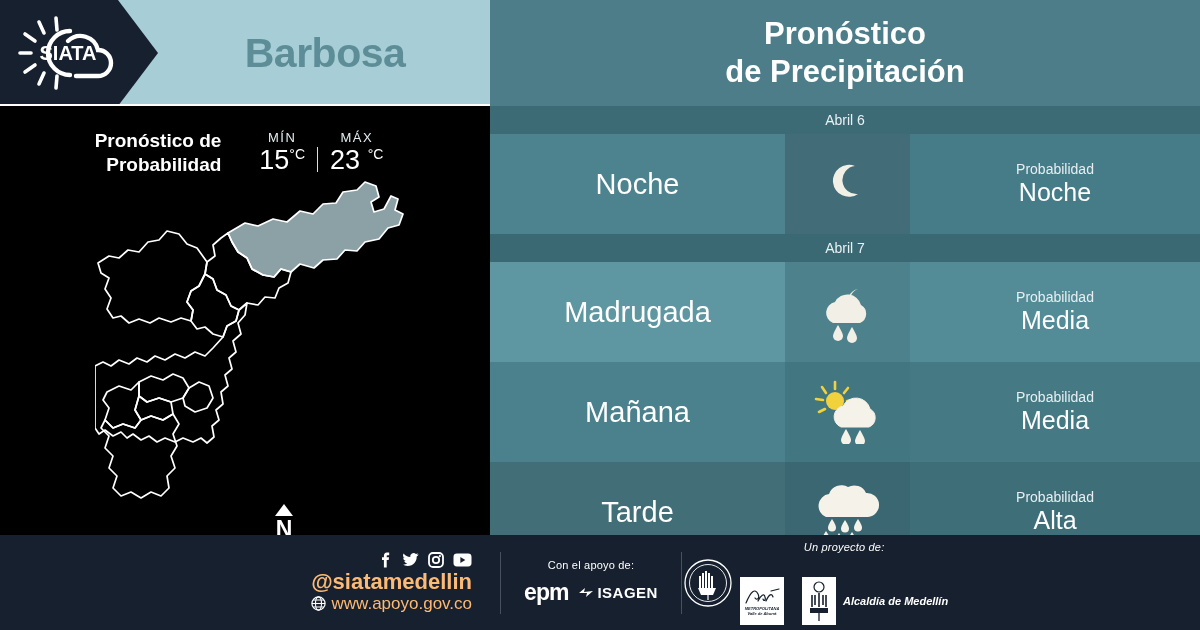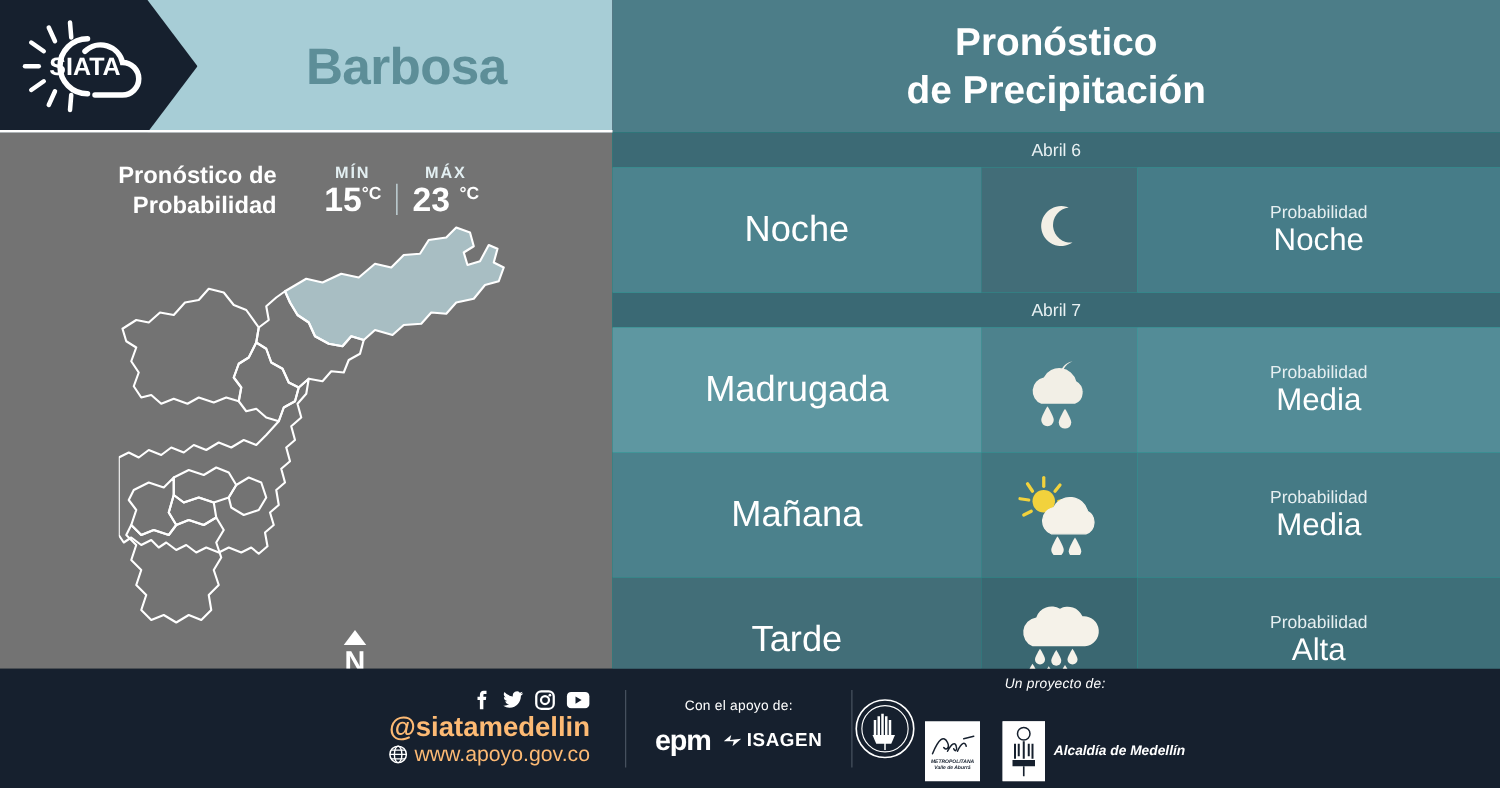--- a/index.html
+++ b/index.html
@@ -45,32 +45,32 @@
     text-align: center;
   }
   .hdr-divider {
     position: absolute; left: 0; top: 104px; width: 490px; height: 2px;
     background: #ffffff; z-index: 4;
   }
 
   
   .left-panel {
     position: absolute; left: 0; top: 106px; width: 490px; height: 429px;
-    background: #737373;
+    background: #000000;
     overflow: hidden;
   }
   .temp-block {
     position: absolute; left: 0; top: 14px; width: 490px; height: 66px;
     display: flex; align-items: center; justify-content: center; gap: 26px;
   }
   .temp-title {
     color: #ffffff; font-size: 19px; font-weight: bold; line-height: 1.25;
     text-align: right;
   }
-  .temp-values { display: flex; align-items: flex-start; font-weight: bold; }
+  .temp-values { display: flex; align-items: flex-start; }
   .temp-col { display: flex; flex-direction: column; align-items: center; padding: 0 12px; }
   .temp-lbl { color: #e3eff2; font-size: 13px; letter-spacing: 1.5px; }
   .temp-val { color: #ffffff; font-size: 27px; line-height: 1.15; white-space: nowrap; }
   .temp-val .deg { font-size: 14px; vertical-align: super; }
   .temp-sep { width: 1px; align-self: stretch; background: #cfe4e9; margin-top: 17px; margin-bottom: 4px; }
 
   .map-wrap { position: absolute; left: 0; top: 70px; width: 490px; height: 359px; }
   .map-svg { position: absolute; left: 95px; top: 0px; width: 350px; height: 350px; }
   .compass {
     position: absolute; left: 275px; top: 328px;
@@ -79,21 +79,21 @@
   .compass-arrow {
     width: 0; height: 0;
     border-left: 9px solid transparent; border-right: 9px solid transparent;
     border-bottom: 12px solid #ffffff;
   }
   .compass-n { color: #ffffff; font-size: 23px; font-weight: bold; line-height: 1.05; margin-top: 1px; }
 
   
   .right-panel {
     position: absolute; left: 490px; top: 106px; width: 710px; height: 429px;
-    background: #14b8a6;
+    background: #f0abfc;
   }
   .date-band {
     width: 710px; height: 28px;
     display: flex; align-items: center; justify-content: center;
     color: #e8f1f3; font-size: 14px;
     background: #3c6a75;
   }
   .date-band.second { background: #3a6974; }
   .fcrow { display: flex; width: 710px; height: 100px; }
   .fc-label {

